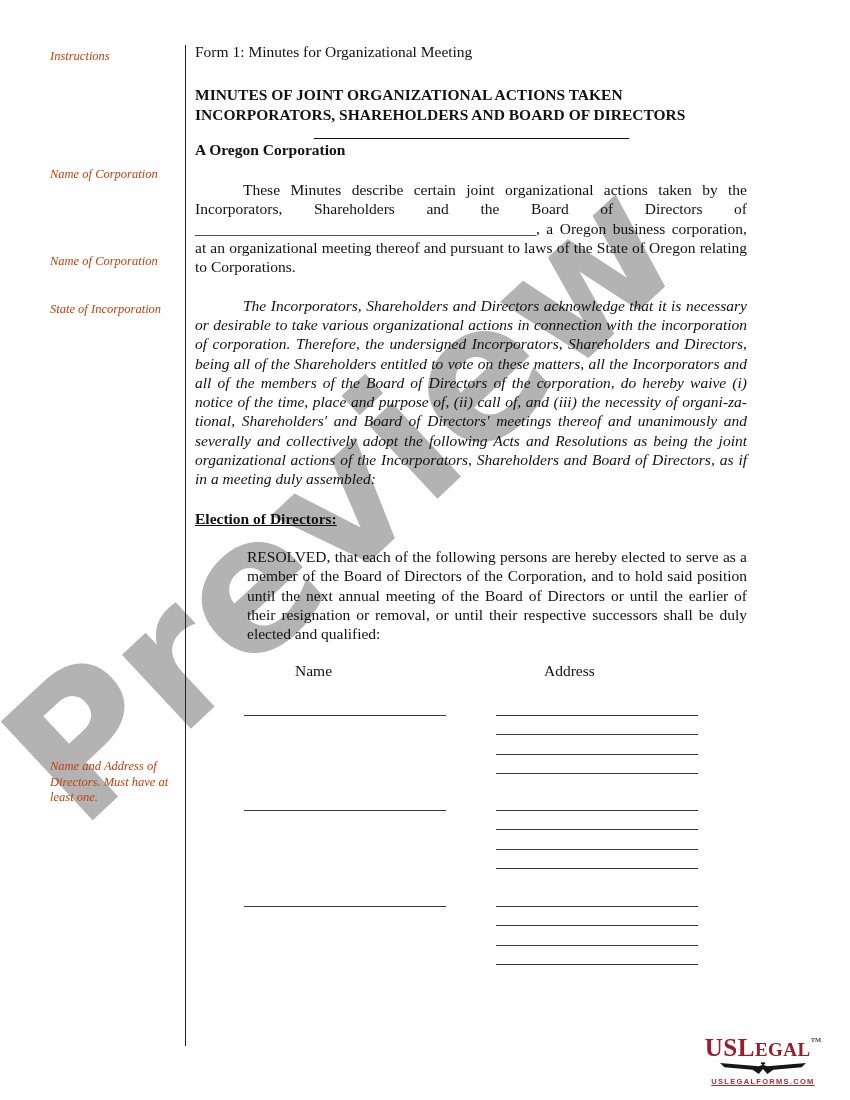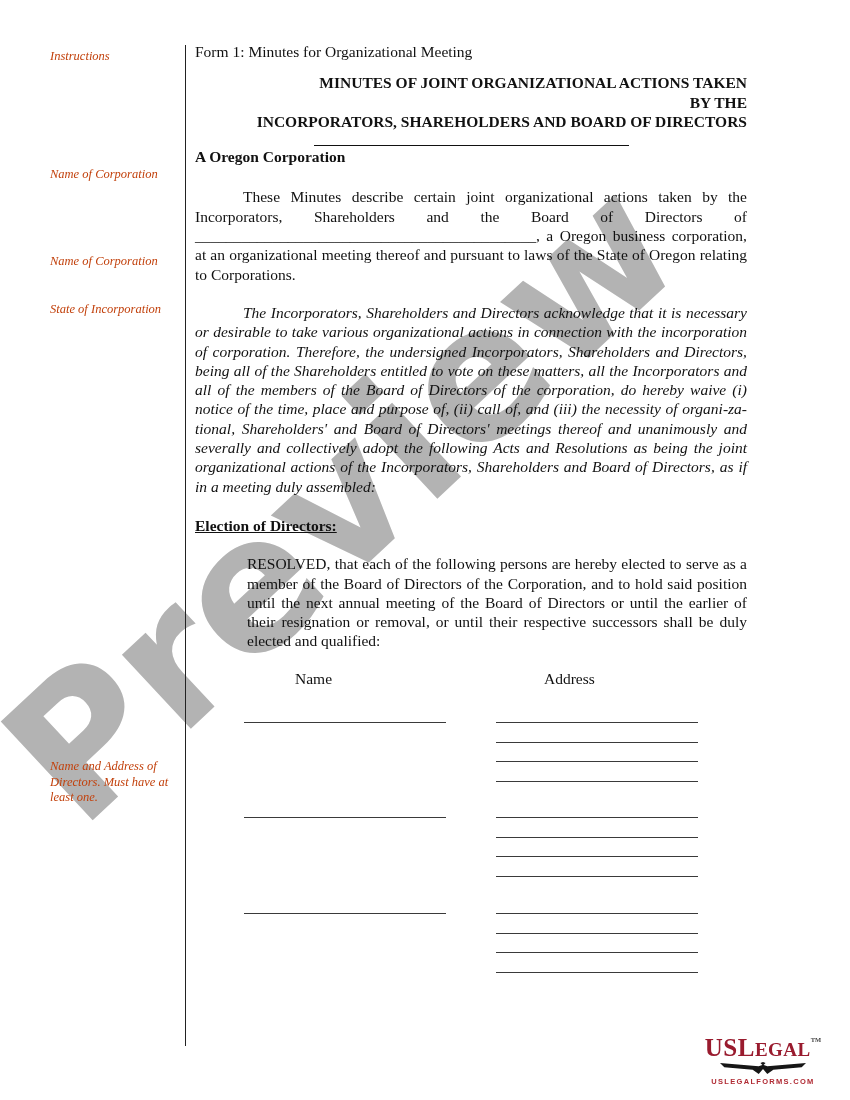--- a/index.html
+++ b/index.html
@@ -58,22 +58,22 @@
     position: absolute;
     left: 195px; top: 34px;
     width: 552px;
     font-size: 15.5px;
     line-height: 19.3px;
     z-index: 2;
   }
   .form-title { margin: 8px 0 0 0; }
 
   .doc-title {
-    margin-top: 12px;
-    text-align: right;
+    margin-top: 24px;
+    text-align: left;
     font-weight: bold;
     font-size: 15.5px;
   }
   .org-blank-line {
     margin: 1px auto 0 auto;
     width: 315px; height: 13px;
     border-bottom: 1.5px solid #111;
   }
   .org-subtitle {
     font-weight: bold;
@@ -140,20 +140,21 @@
   .brand-sm { font-size: 19px; letter-spacing: 0.5px; }
   .brand-tm { font-size: 6.5px; color: #444; vertical-align: 14px; font-weight: bold; }
   .logo-eagle { margin-top: -2px; line-height: 0; }
   .logo-site {
     margin-top: 2px;
     font-family: "Liberation Sans", sans-serif;
     font-weight: bold;
     font-size: 7.5px;
     letter-spacing: 1.3px;
     color: #b02a33;
+    text-decoration: underline;
   }
 </style>
 </head>
 <body>
 
 <div class="page">
 
   <div class="watermark">Preview</div>
 
   <div class="margin-note note-instructions">Instructions</div>
@@ -163,21 +164,20 @@
   <div class="margin-note note-directors">Name and Address of Directors. Must have at least one.</div>
 
   <div class="vline"></div>
 
   <div class="content">
 
     <p class="form-title">Form 1: Minutes for Organizational Meeting</p>
 
     <div class="doc-title">
       <div>MINUTES OF JOINT ORGANIZATIONAL ACTIONS TAKEN</div>
-      <div>BY THE</div>
       <div>INCORPORATORS, SHAREHOLDERS AND BOARD OF DIRECTORS</div>
     </div>
 
     <div class="org-blank-line"></div>
     <div class="org-subtitle">A Oregon Corporation</div>
 
     <p class="para para-1">These Minutes describe certain joint organizational actions taken by the Incorporators, Shareholders and the Board of Directors of ____________________________________________, a Oregon business corporation, at an organizational meeting thereof and pursuant to laws of the State of Oregon relating to Corporations.</p>
 
     <p class="para para-2">The Incorporators, Shareholders and Directors acknowledge that it is necessary or desirable to take various organizational actions in connection with the incorporation of corporation. Therefore, the undersigned Incorporators, Shareholders and Directors, being all of the Shareholders entitled to vote on these matters, all the Incorporators and all of the members of the Board of Directors of the corporation, do hereby waive (i) notice of the time, place and purpose of, (ii) call of, and (iii) the necessity of organi-za-tional, Shareholders' and Board of Directors' meetings thereof and unanimously and severally and collectively adopt the following Acts and Resolutions as being the joint organizational actions of the Incorporators, Shareholders and Board of Directors, as if in a meeting duly assembled:</p>
 

